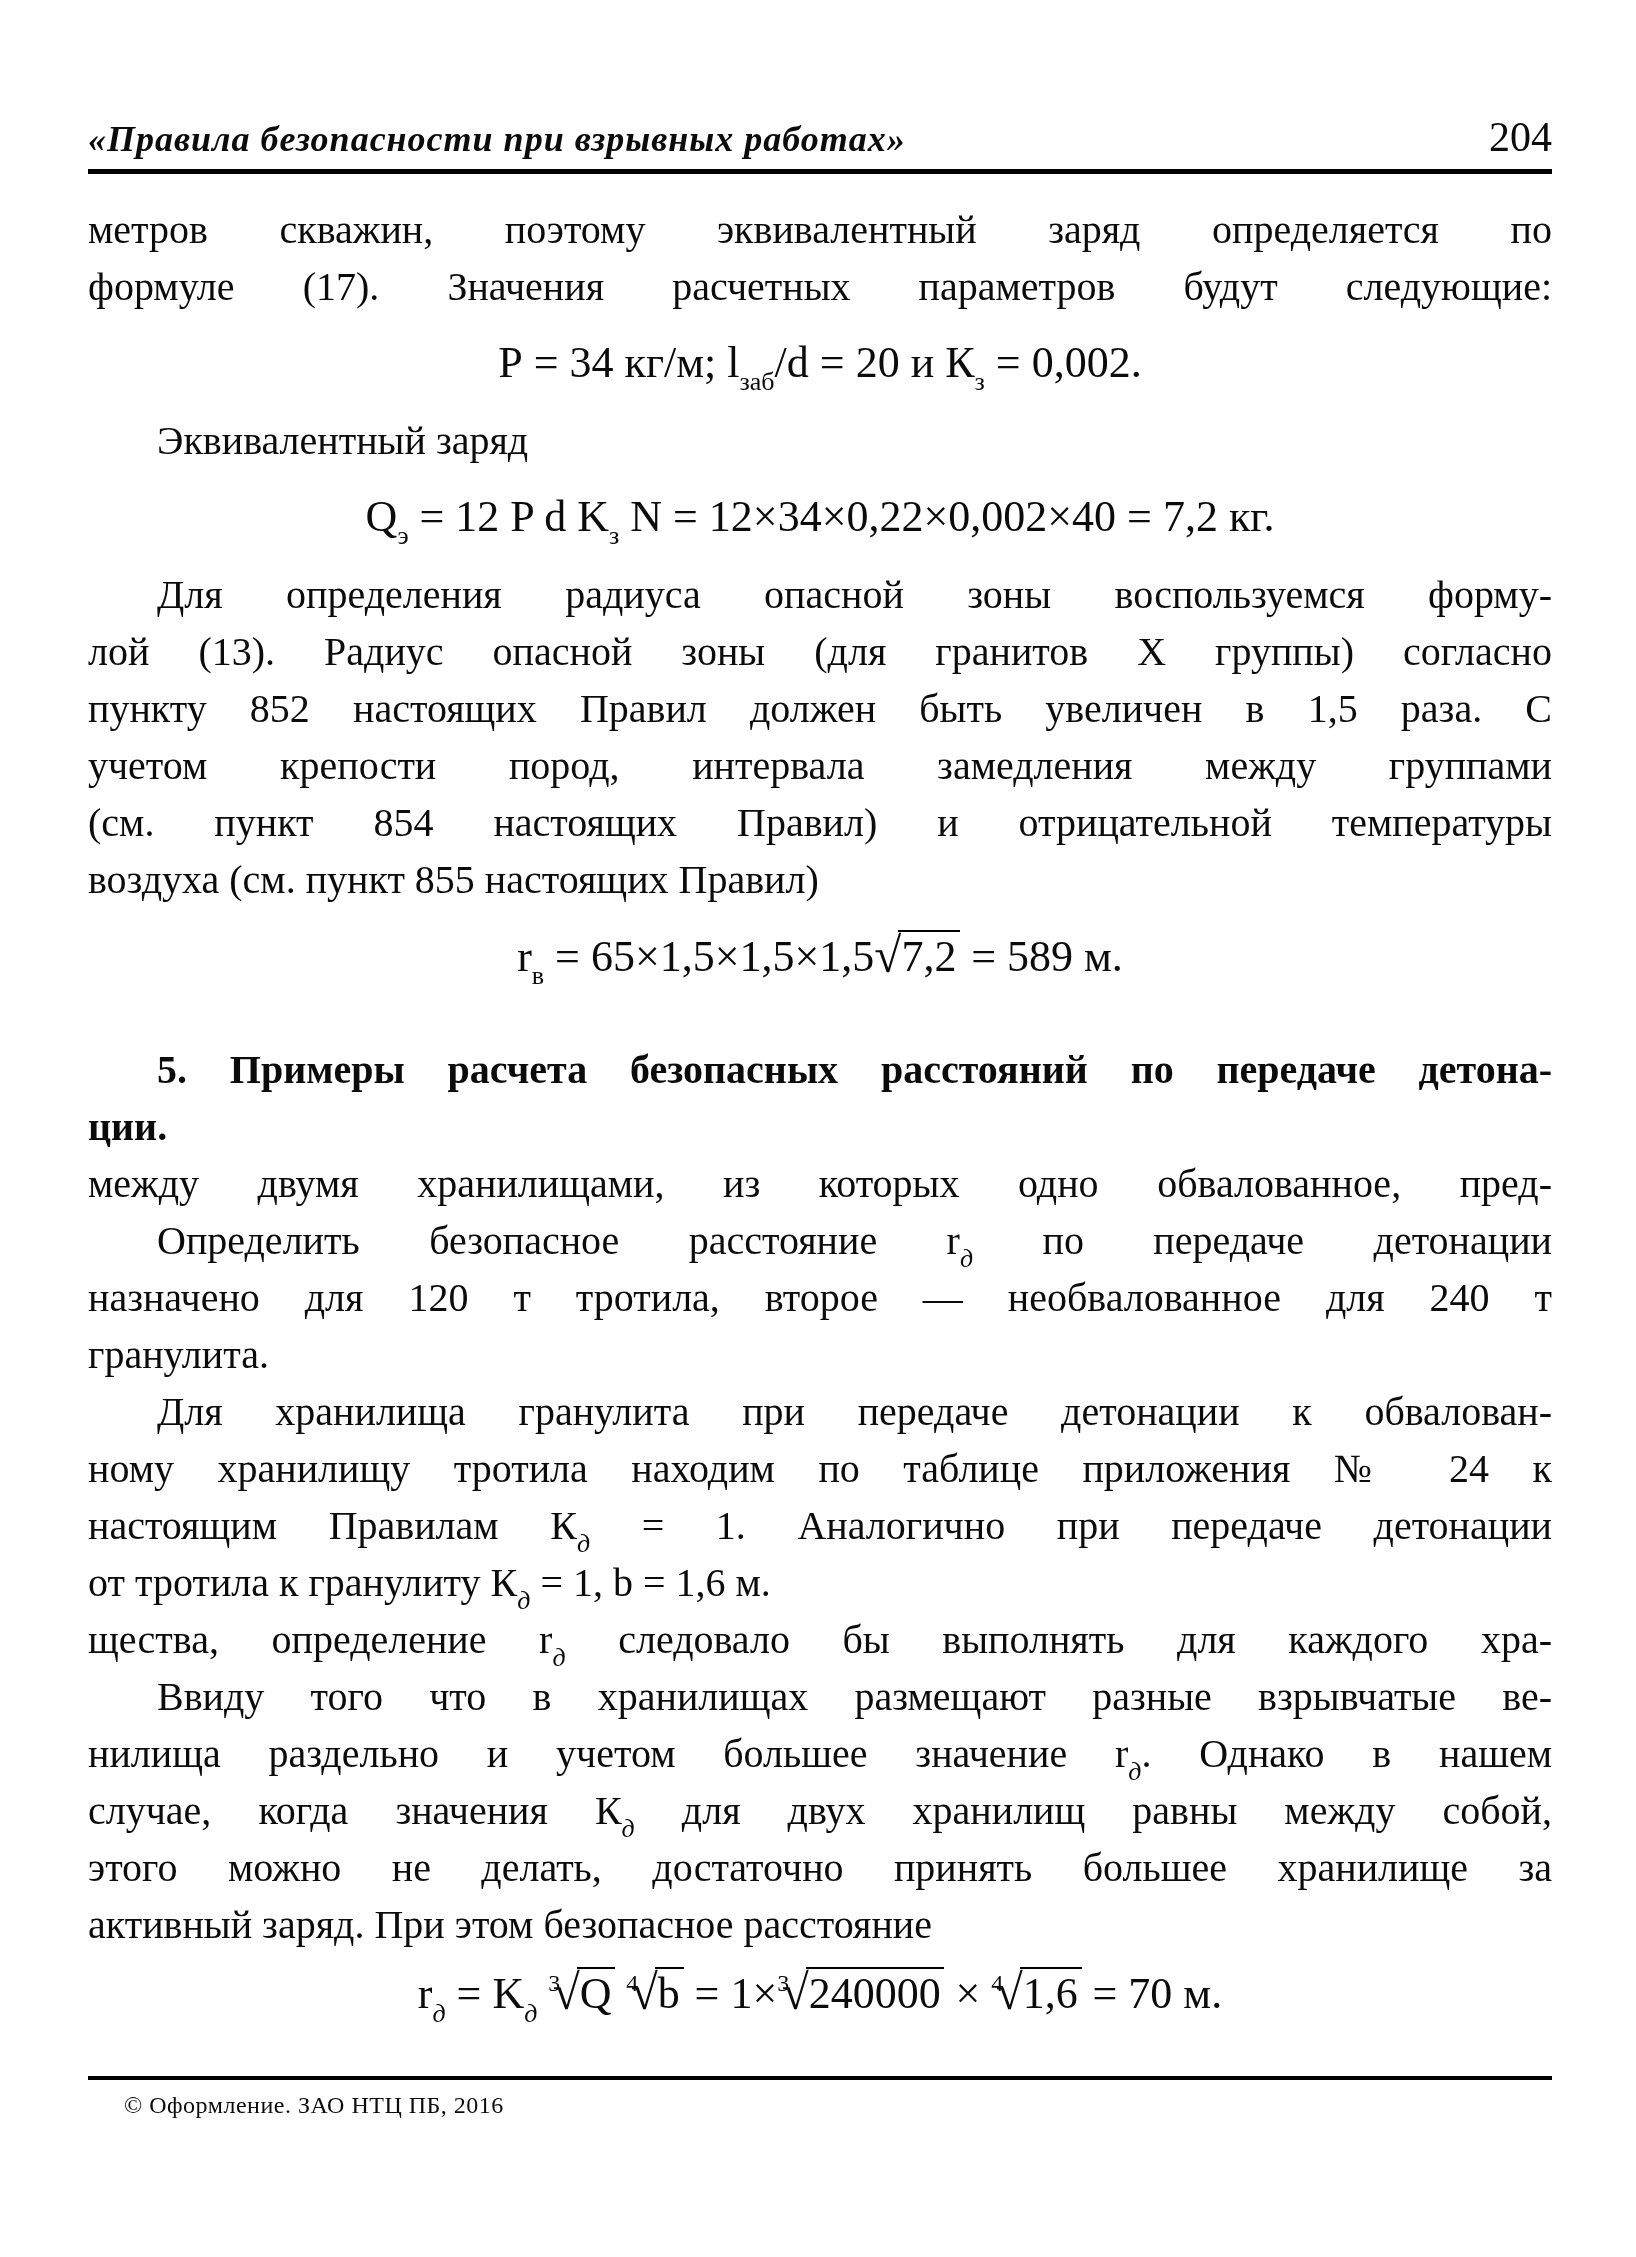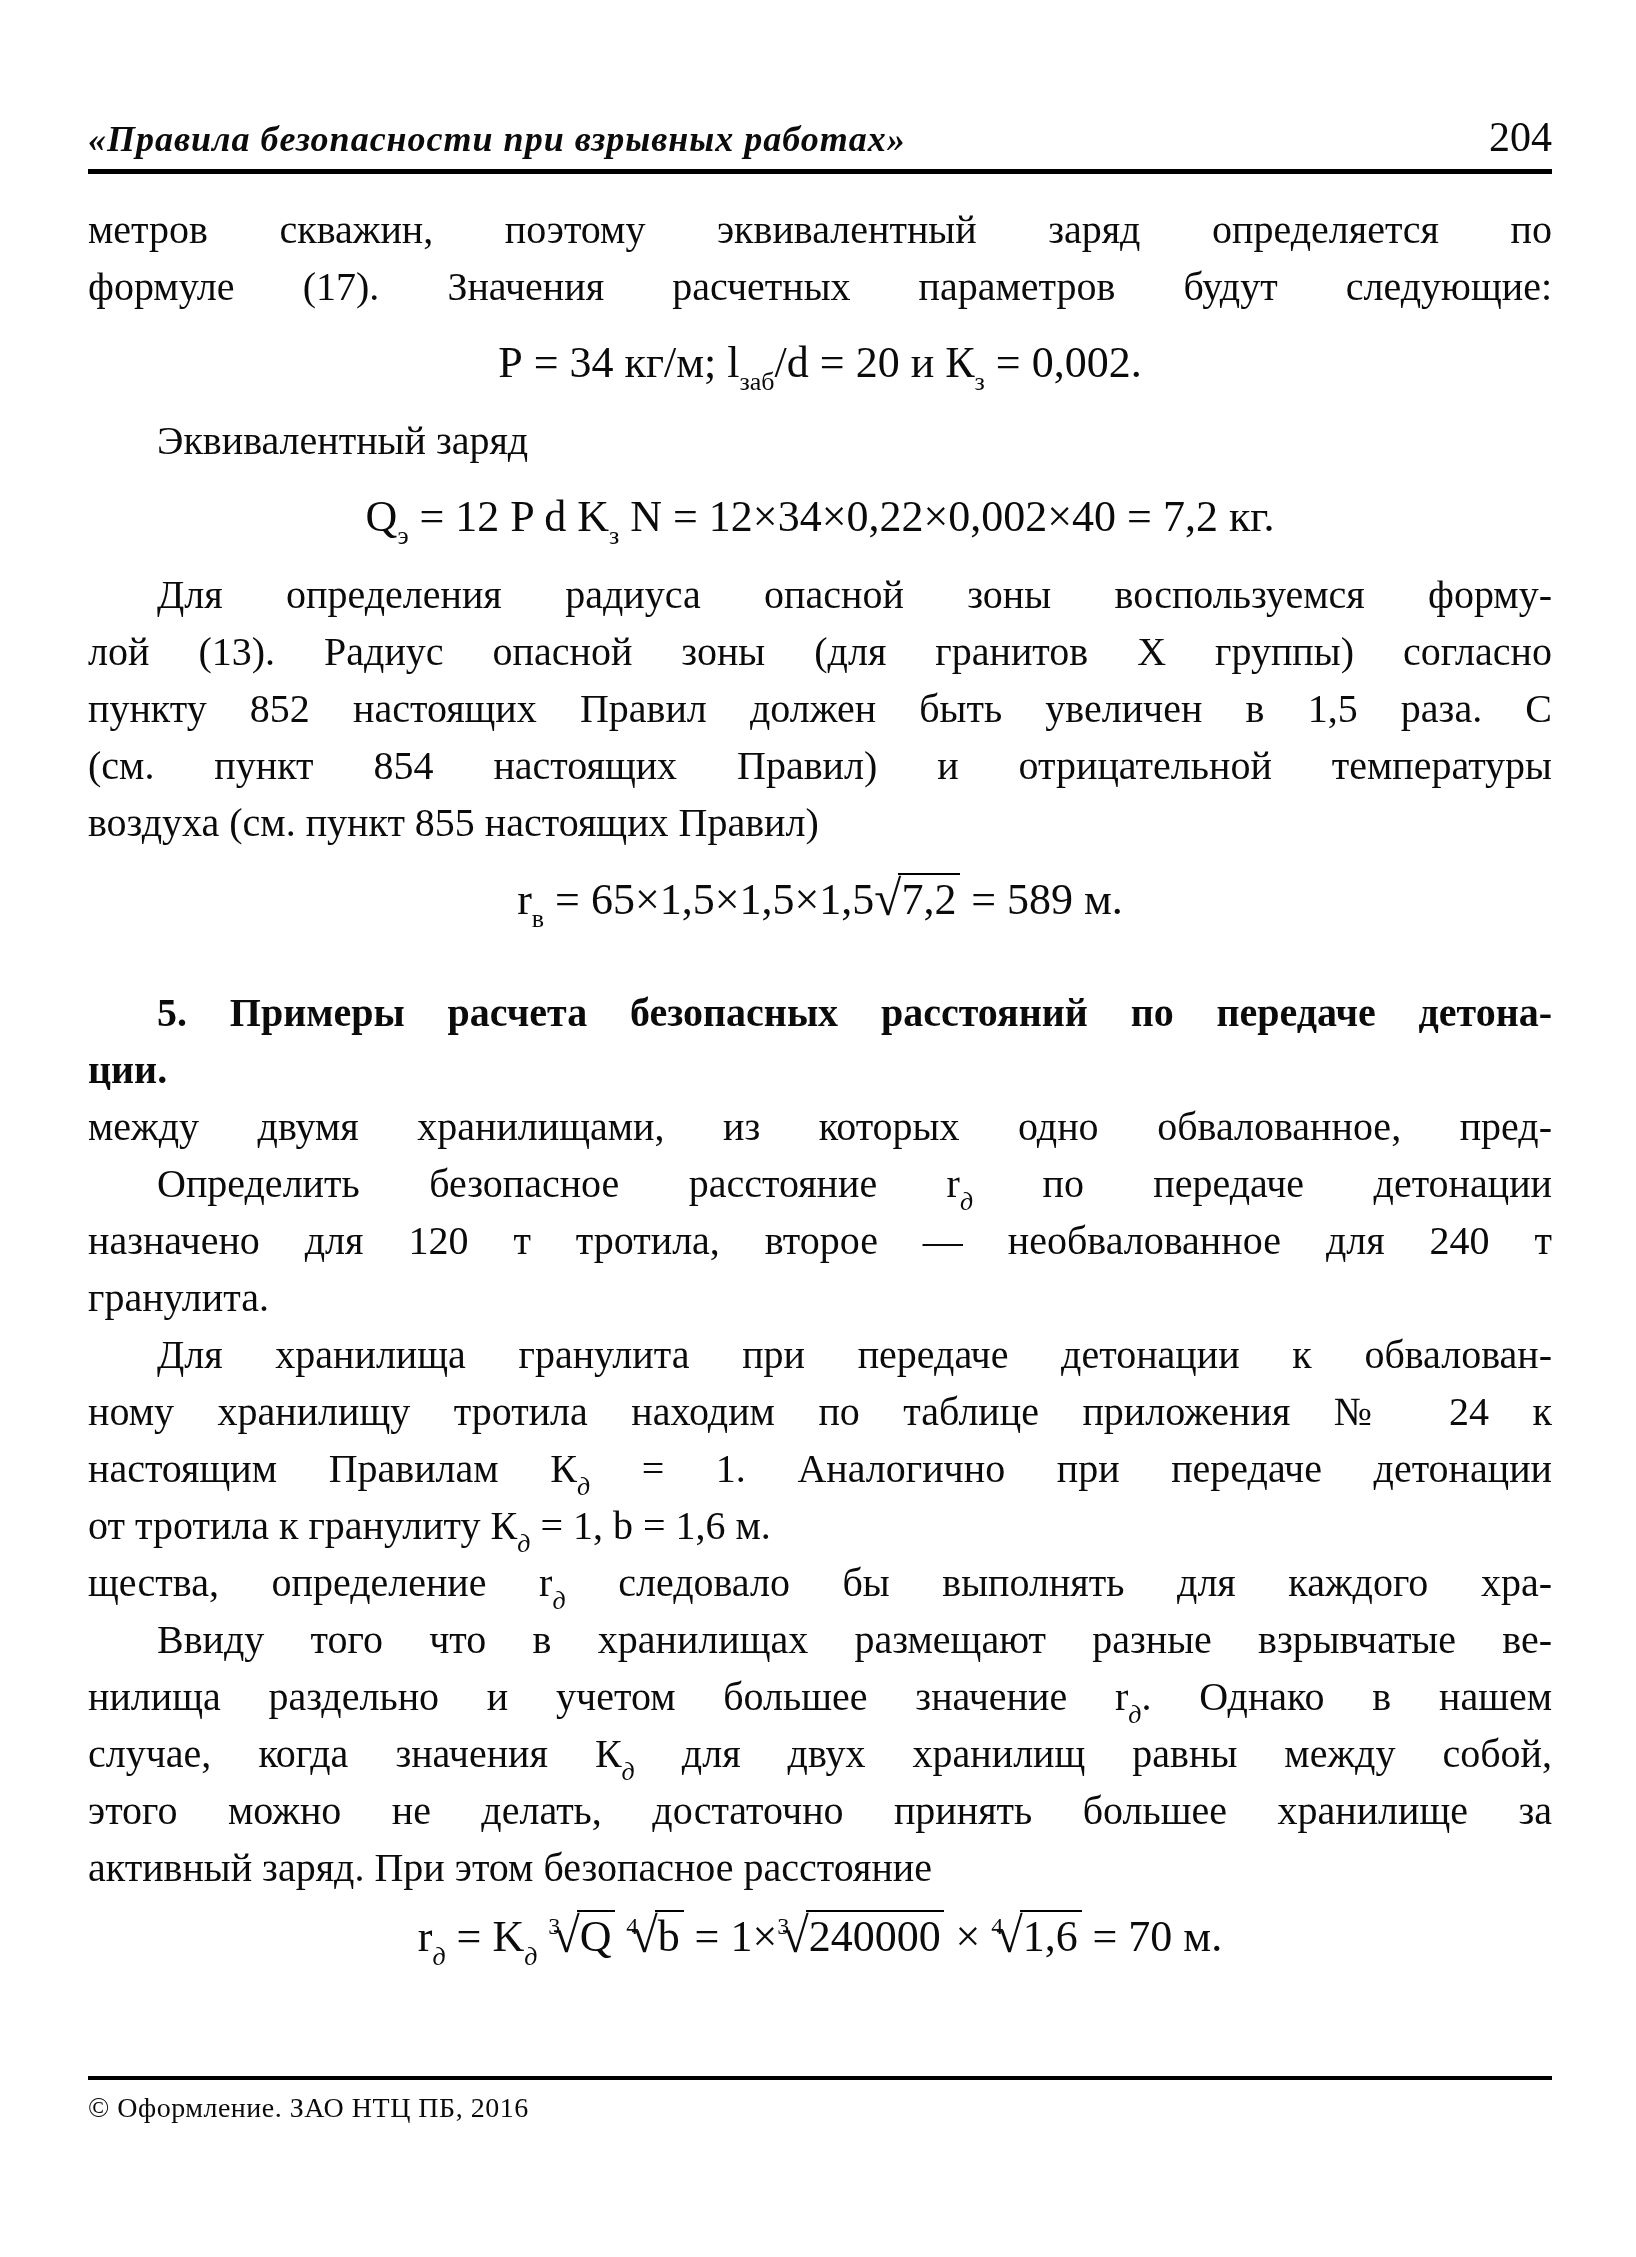--- a/index.html
+++ b/index.html
@@ -31,21 +31,21 @@
   .sb{font-size:26px;line-height:0;position:relative;top:13.4px;}
   .sbi{font-style:italic;}
   .rt{white-space:nowrap;}
   .ix{font-size:24px;position:relative;top:-17px;margin-right:-7.6px;z-index:2;}
   .sg{font-size:1.12em;letter-spacing:-1.9px;margin-right:-1px;vertical-align:-1px;}
   .rd{display:inline-block;border-top:2.9px solid #000;padding:1.9px 3.8px 0 2.9px;line-height:1.05;}
   .footer{
     position:absolute;left:88px;right:84px;top:2076px;
     border-top:4.8px solid #000;
   }
-  .fcopy{font-size:28px;margin-top:11.5px;letter-spacing:0.5px;}
+  .fcopy{font-size:24px;margin-top:11.5px;letter-spacing:0.5px;margin-left:36px;}
 </style>
 </head>
 <body>
 
 <div class="page">
 
   <div class="header">
     <span class="htitle">«Правила безопасности при взрывных работах»</span>
     <span class="hpage">204</span>
   </div>
@@ -57,20 +57,21 @@
 
     <div class="fm"><span>Р = 34 кг/м; l</span><span class="sb">заб</span><span>/d = 20 и К</span><span class="sb">з</span><span> = 0,002.</span></div>
 
     <div class="ln ind">Эквивалентный заряд</div>
 
     <div class="fm"><span>Q</span><span class="sb">э</span><span> = 12 P d K</span><span class="sb">з</span><span> N = 12×34×0,22×0,002×40 = 7,2 кг.</span></div>
 
     <div class="ln ind fill">Для определения радиуса опасной зоны воспользуемся форму-</div>
     <div class="ln fill">лой (13). Радиус опасной зоны (для гранитов X группы) согласно</div>
     <div class="ln fill">пункту 852 настоящих Правил должен быть увеличен в 1,5 раза. С</div>
+    <div class="ln fill">учетом крепости пород, интервала замедления между группами</div>
     <div class="ln fill">(см. пункт 854 настоящих Правил) и отрицательной температуры</div>
     <div class="ln">воздуха (см. пункт 855 настоящих Правил)</div>
 
     <div class="fm"><span>r</span><span class="sb">в</span><span> = 65×1,5×1,5×1,5</span><span class="rt"><span class="sg">√</span><span class="rd">7,2</span></span><span> = 589 м.</span></div>
 
     <div class="h5">
       <div class="ln bold ind fill">5. Примеры расчета безопасных расстояний по передаче детона-</div>
       <div class="ln bold">ции.</div>
     </div>
 

